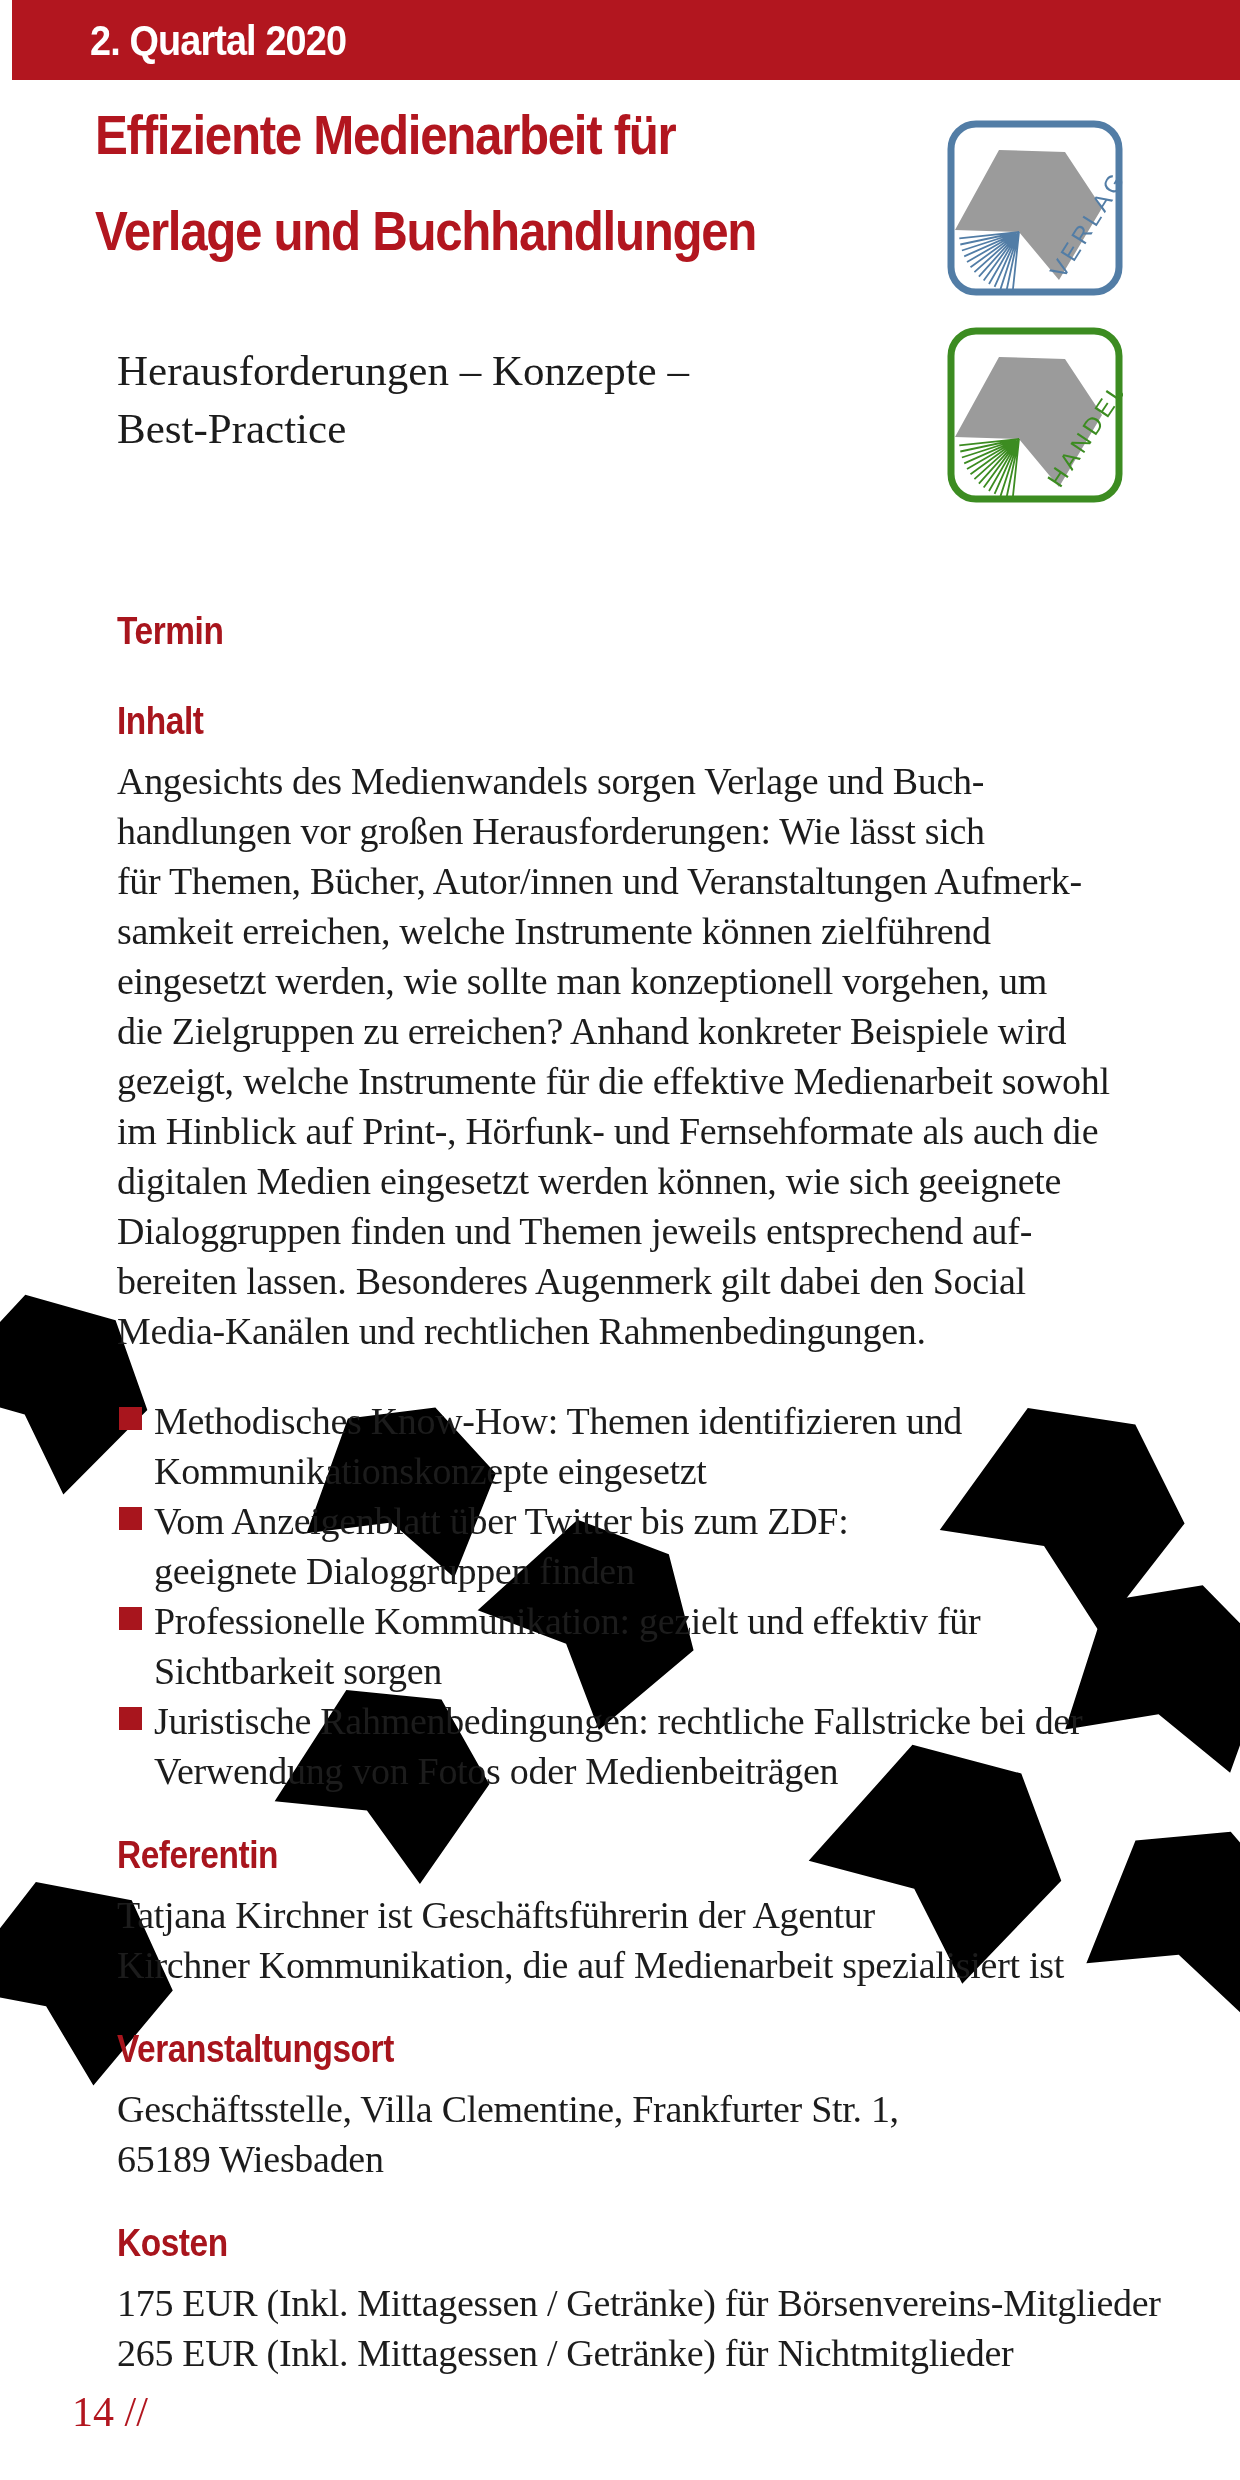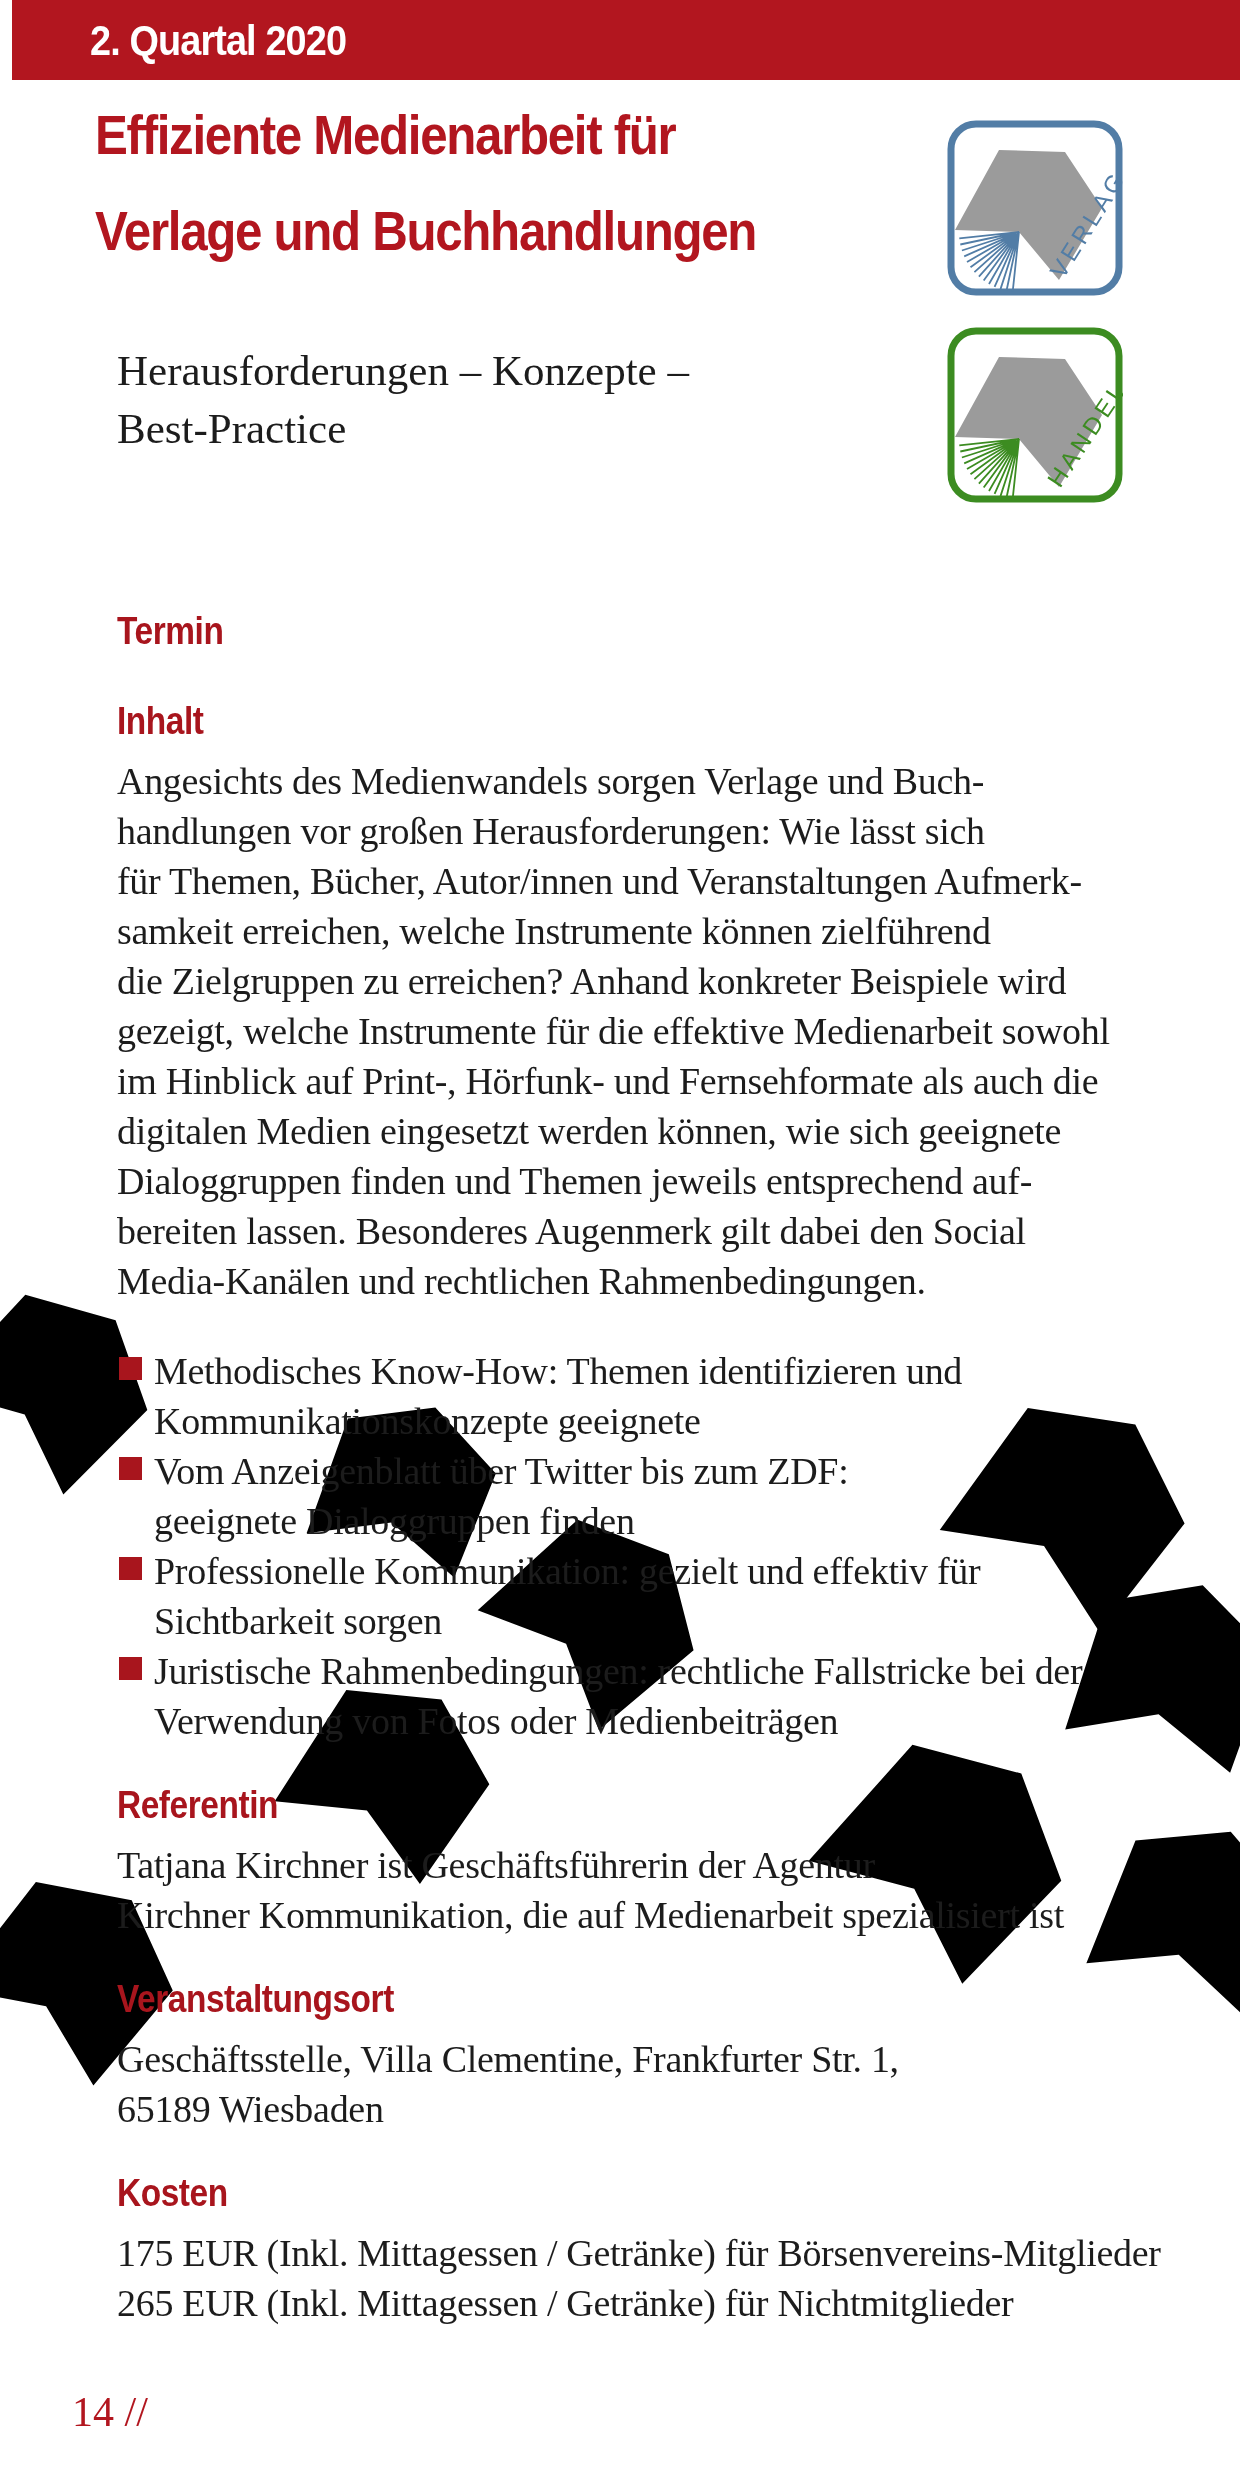--- a/index.html
+++ b/index.html
@@ -219,35 +219,36 @@
   <div class="section first">
     <div class="heading"><span class="cond">Termin</span></div>
   </div>
 
   <div class="section">
     <div class="heading"><span class="cond">Inhalt</span></div>
     <div class="bodyline">Angesichts des Medienwandels sorgen Verlage und Buch-</div>
     <div class="bodyline">handlungen vor großen Herausforderungen: Wie lässt sich</div>
     <div class="bodyline">für Themen, Bücher, Autor/innen und Veranstaltungen Aufmerk-</div>
     <div class="bodyline">samkeit erreichen, welche Instrumente können zielführend</div>
+    <div class="bodyline">eingesetzt werden, wie sollte man konzeptionell vorgehen, um</div>
     <div class="bodyline">die Zielgruppen zu erreichen? Anhand konkreter Beispiele wird</div>
     <div class="bodyline">gezeigt, welche Instrumente für die effektive Medienarbeit sowohl</div>
     <div class="bodyline">im Hinblick auf Print-, Hörfunk- und Fernsehformate als auch die</div>
     <div class="bodyline">digitalen Medien eingesetzt werden können, wie sich geeignete</div>
     <div class="bodyline">Dialoggruppen finden und Themen jeweils entsprechend auf-</div>
     <div class="bodyline">bereiten lassen. Besonderes Augenmerk gilt dabei den Social</div>
     <div class="bodyline">Media-Kanälen und rechtlichen Rahmenbedingungen.</div>
   </div>
 
   <div class="bullets">
     <div class="bullet">
       <span class="bullet-marker"></span>
       <div class="bullet-text">
         <div class="bodyline">Methodisches Know-How: Themen identifizieren und</div>
-        <div class="bodyline">Kommunikationskonzepte geeignete</div>
+        <div class="bodyline">Kommunikationskonzepte eingesetzt</div>
       </div>
     </div>
     <div class="bullet">
       <span class="bullet-marker"></span>
       <div class="bullet-text">
         <div class="bodyline">Vom Anzeigenblatt über Twitter bis zum ZDF:</div>
         <div class="bodyline">geeignete Dialoggruppen finden</div>
       </div>
     </div>
     <div class="bullet">

